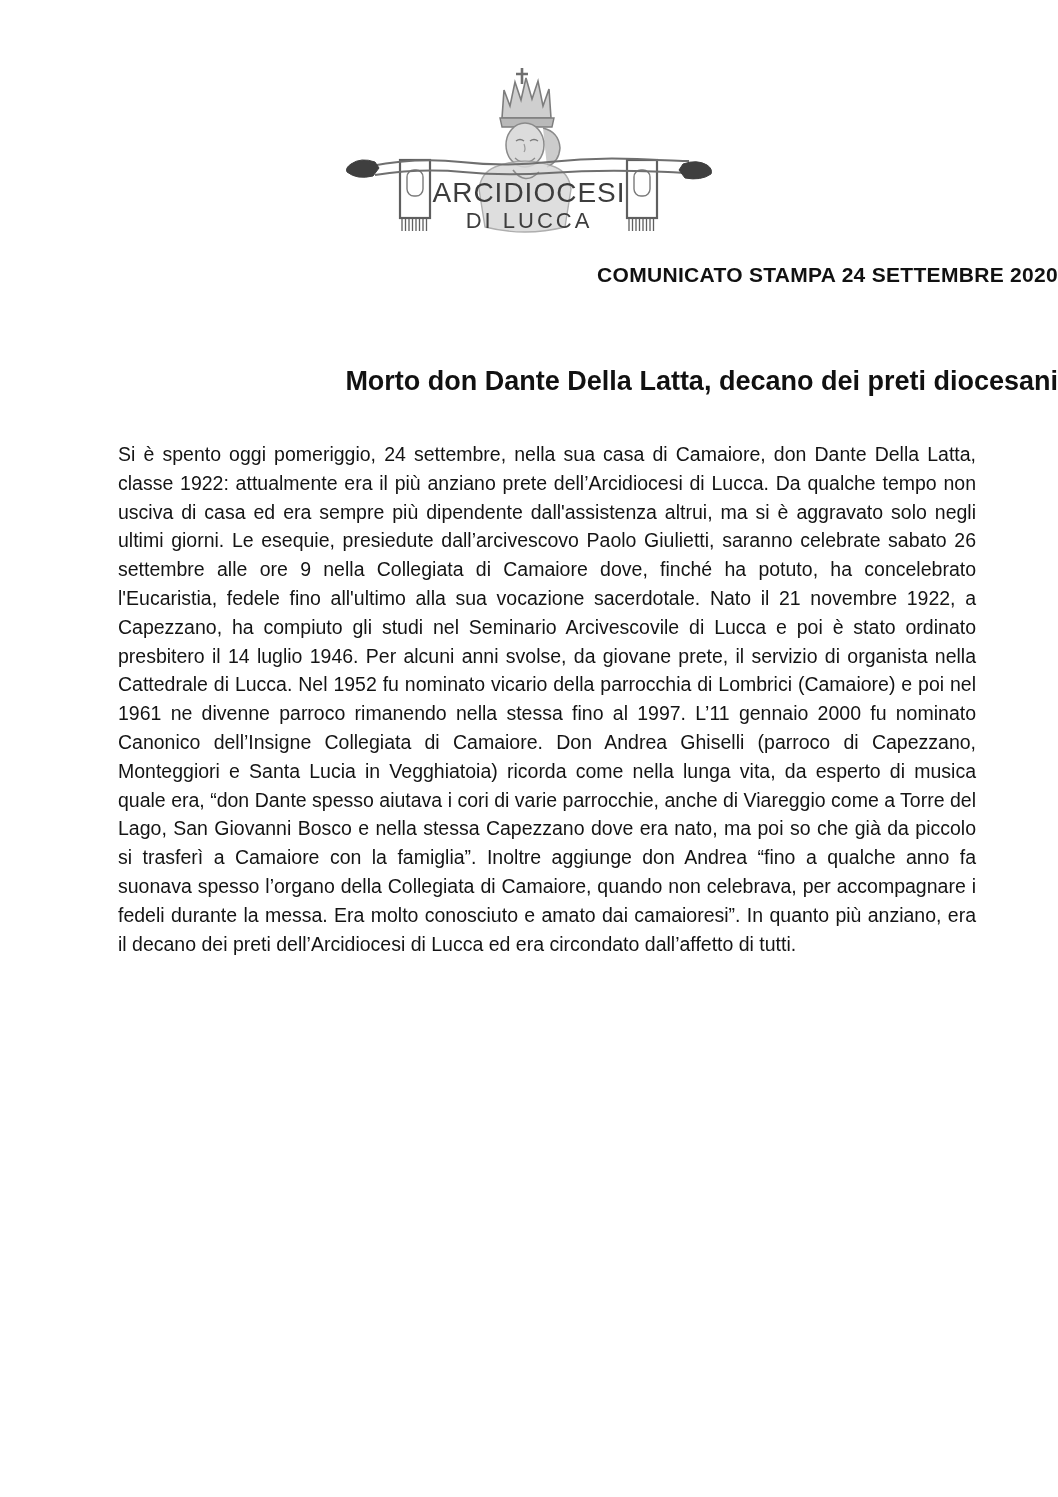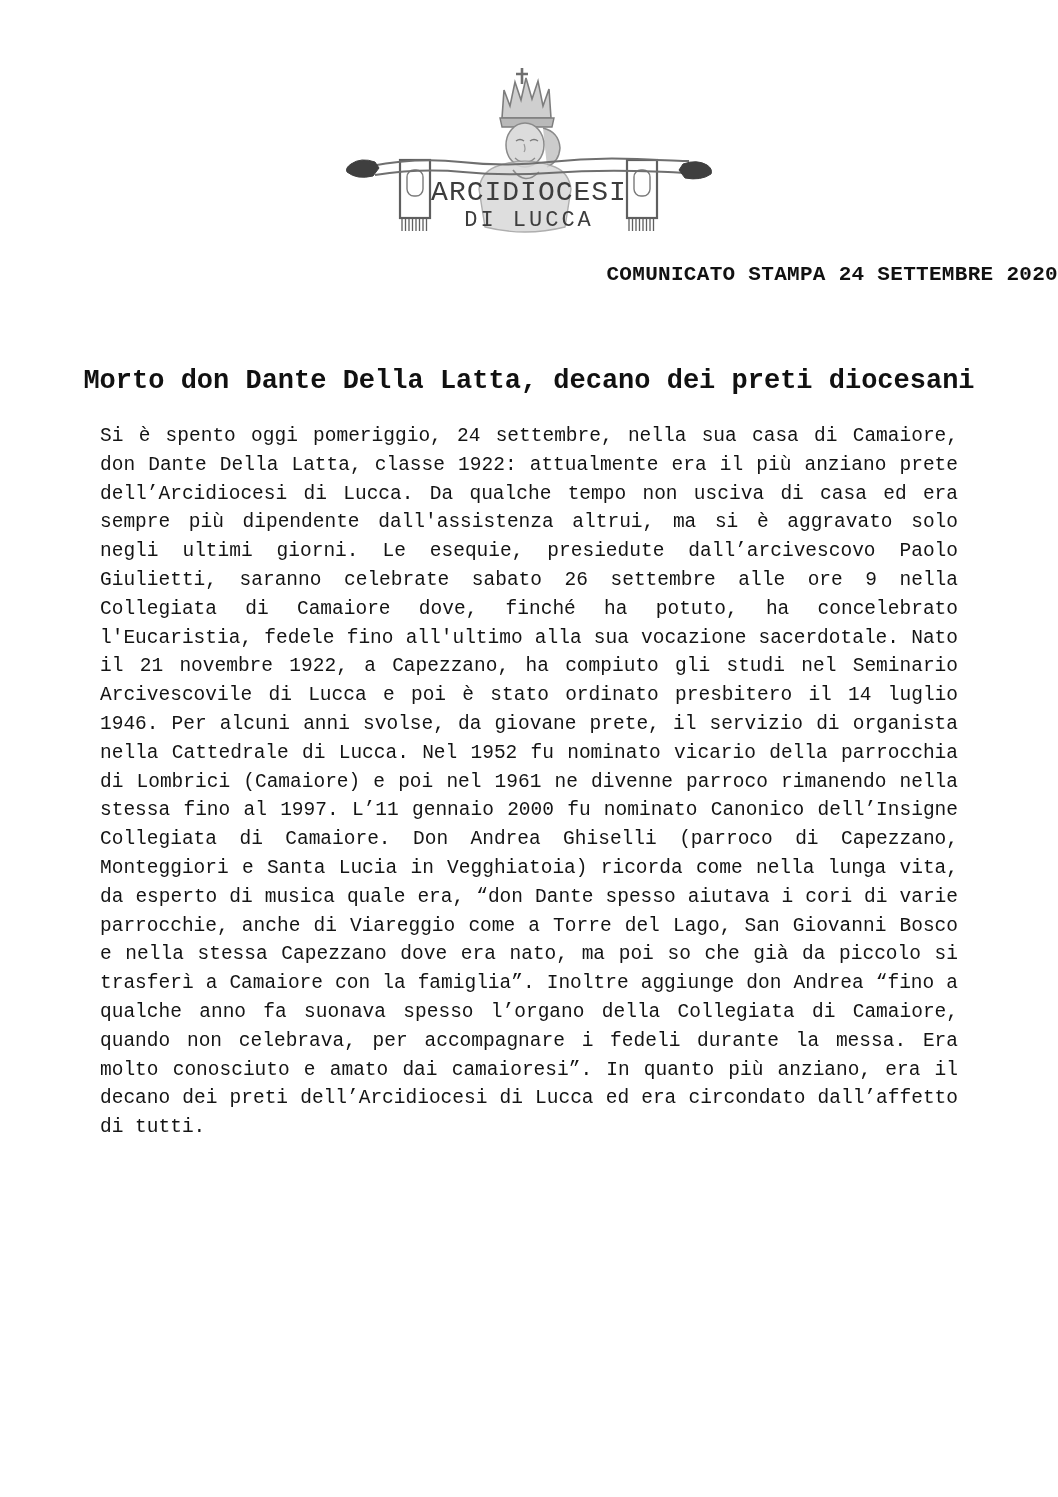--- a/index.html
+++ b/index.html
@@ -1,21 +1,21 @@
 <!DOCTYPE html>
 <html><head>
 <meta charset="utf-8">
 <style>
   html, body { margin: 0; padding: 0; background: #ffffff; }
   .page {
     position: relative;
     width: 1058px;
     height: 1497px;
     background: #ffffff;
-    font-family: Liberation Mono, monospace;
+    font-family: Liberation Sans, sans-serif;
     color: #1c1c1c;
     overflow: hidden;
   }
   .logo {
     position: absolute;
     left: 345px;
     top: 66px;
     width: 368px;
     height: 186px;
   }
@@ -48,31 +48,31 @@
     font-weight: bold;
     font-size: 21px;
     letter-spacing: 0.3px;
     color: #111111;
   }
   .title {
     position: absolute;
     left: 0; right: 0;
     top: 366px;
     margin: 0;
-    text-align: center;
+    text-align: right;
     font-weight: bold;
     font-size: 27px;
     color: #111111;
   }
   .body-text {
     position: absolute;
     left: 100px;
     top: 422px;
     width: 858px;
-    margin: 0;
+    margin: 18px;
     font-size: 19.5px;
     line-height: 28.8px;
     text-align: justify;
     color: #141414;
   }
 </style>
 </head>
 <body>
 
 <div class="page">

